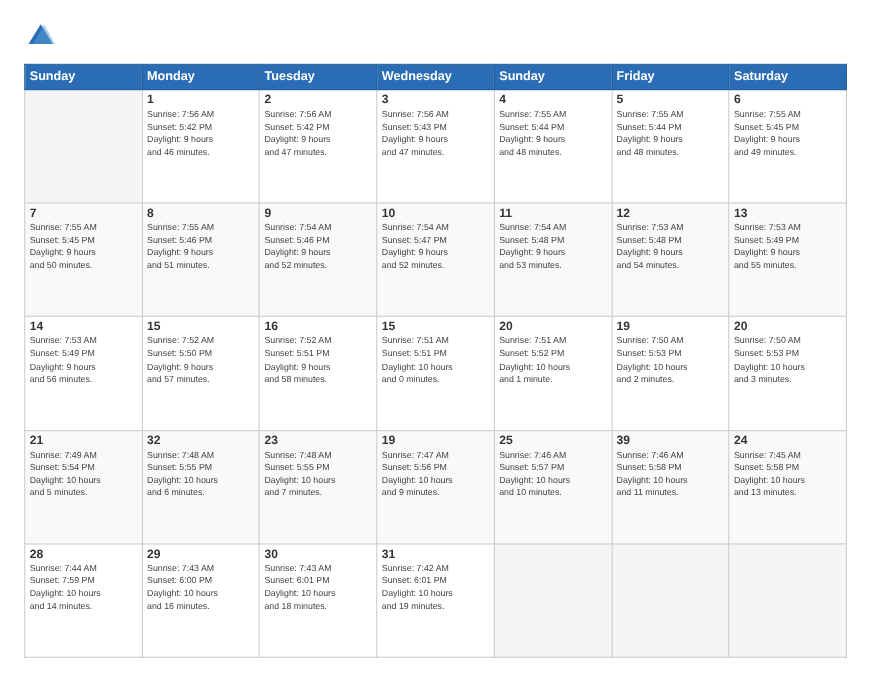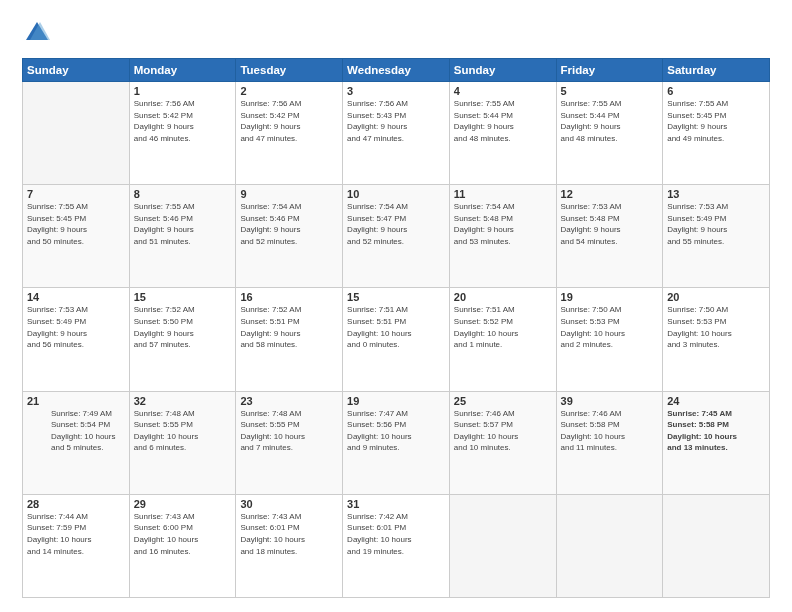--- a/index.html
+++ b/index.html
@@ -283,21 +283,21 @@
             <span class="day-num">20</span>
             <div class="day-info" style="white-space: pre-line;">Sunrise: 7:50 AM
 Sunset: 5:53 PM
 Daylight: 10 hours
 and 3 minutes.</div>
           </td>
         </tr>
         <tr>
           <td>
             <span class="day-num">21</span>
-            <div class="day-info" style="white-space: pre-line; margin-left: 24px;">Sunrise: 7:49 AM
+            <div class="day-info" style="white-space: pre-line;">Sunrise: 7:49 AM
 Sunset: 5:54 PM
 Daylight: 10 hours
 and 5 minutes.</div>
           </td>
           <td>
             <span class="day-num">32</span>
             <div class="day-info" style="white-space: pre-line;">Sunrise: 7:48 AM
 Sunset: 5:55 PM
 Daylight: 10 hours
 and 6 minutes.</div>
@@ -325,21 +325,21 @@
           </td>
           <td>
             <span class="day-num">39</span>
             <div class="day-info" style="white-space: pre-line;">Sunrise: 7:46 AM
 Sunset: 5:58 PM
 Daylight: 10 hours
 and 11 minutes.</div>
           </td>
           <td>
             <span class="day-num">24</span>
-            <div class="day-info" style="white-space: pre-line; font-weight: bold;">Sunrise: 7:45 AM
+            <div class="day-info" style="white-space: pre-line;">Sunrise: 7:45 AM
 Sunset: 5:58 PM
 Daylight: 10 hours
 and 13 minutes.</div>
           </td>
         </tr>
         <tr>
           <td>
             <span class="day-num">28</span>
             <div class="day-info" style="white-space: pre-line;">Sunrise: 7:44 AM
 Sunset: 7:59 PM

